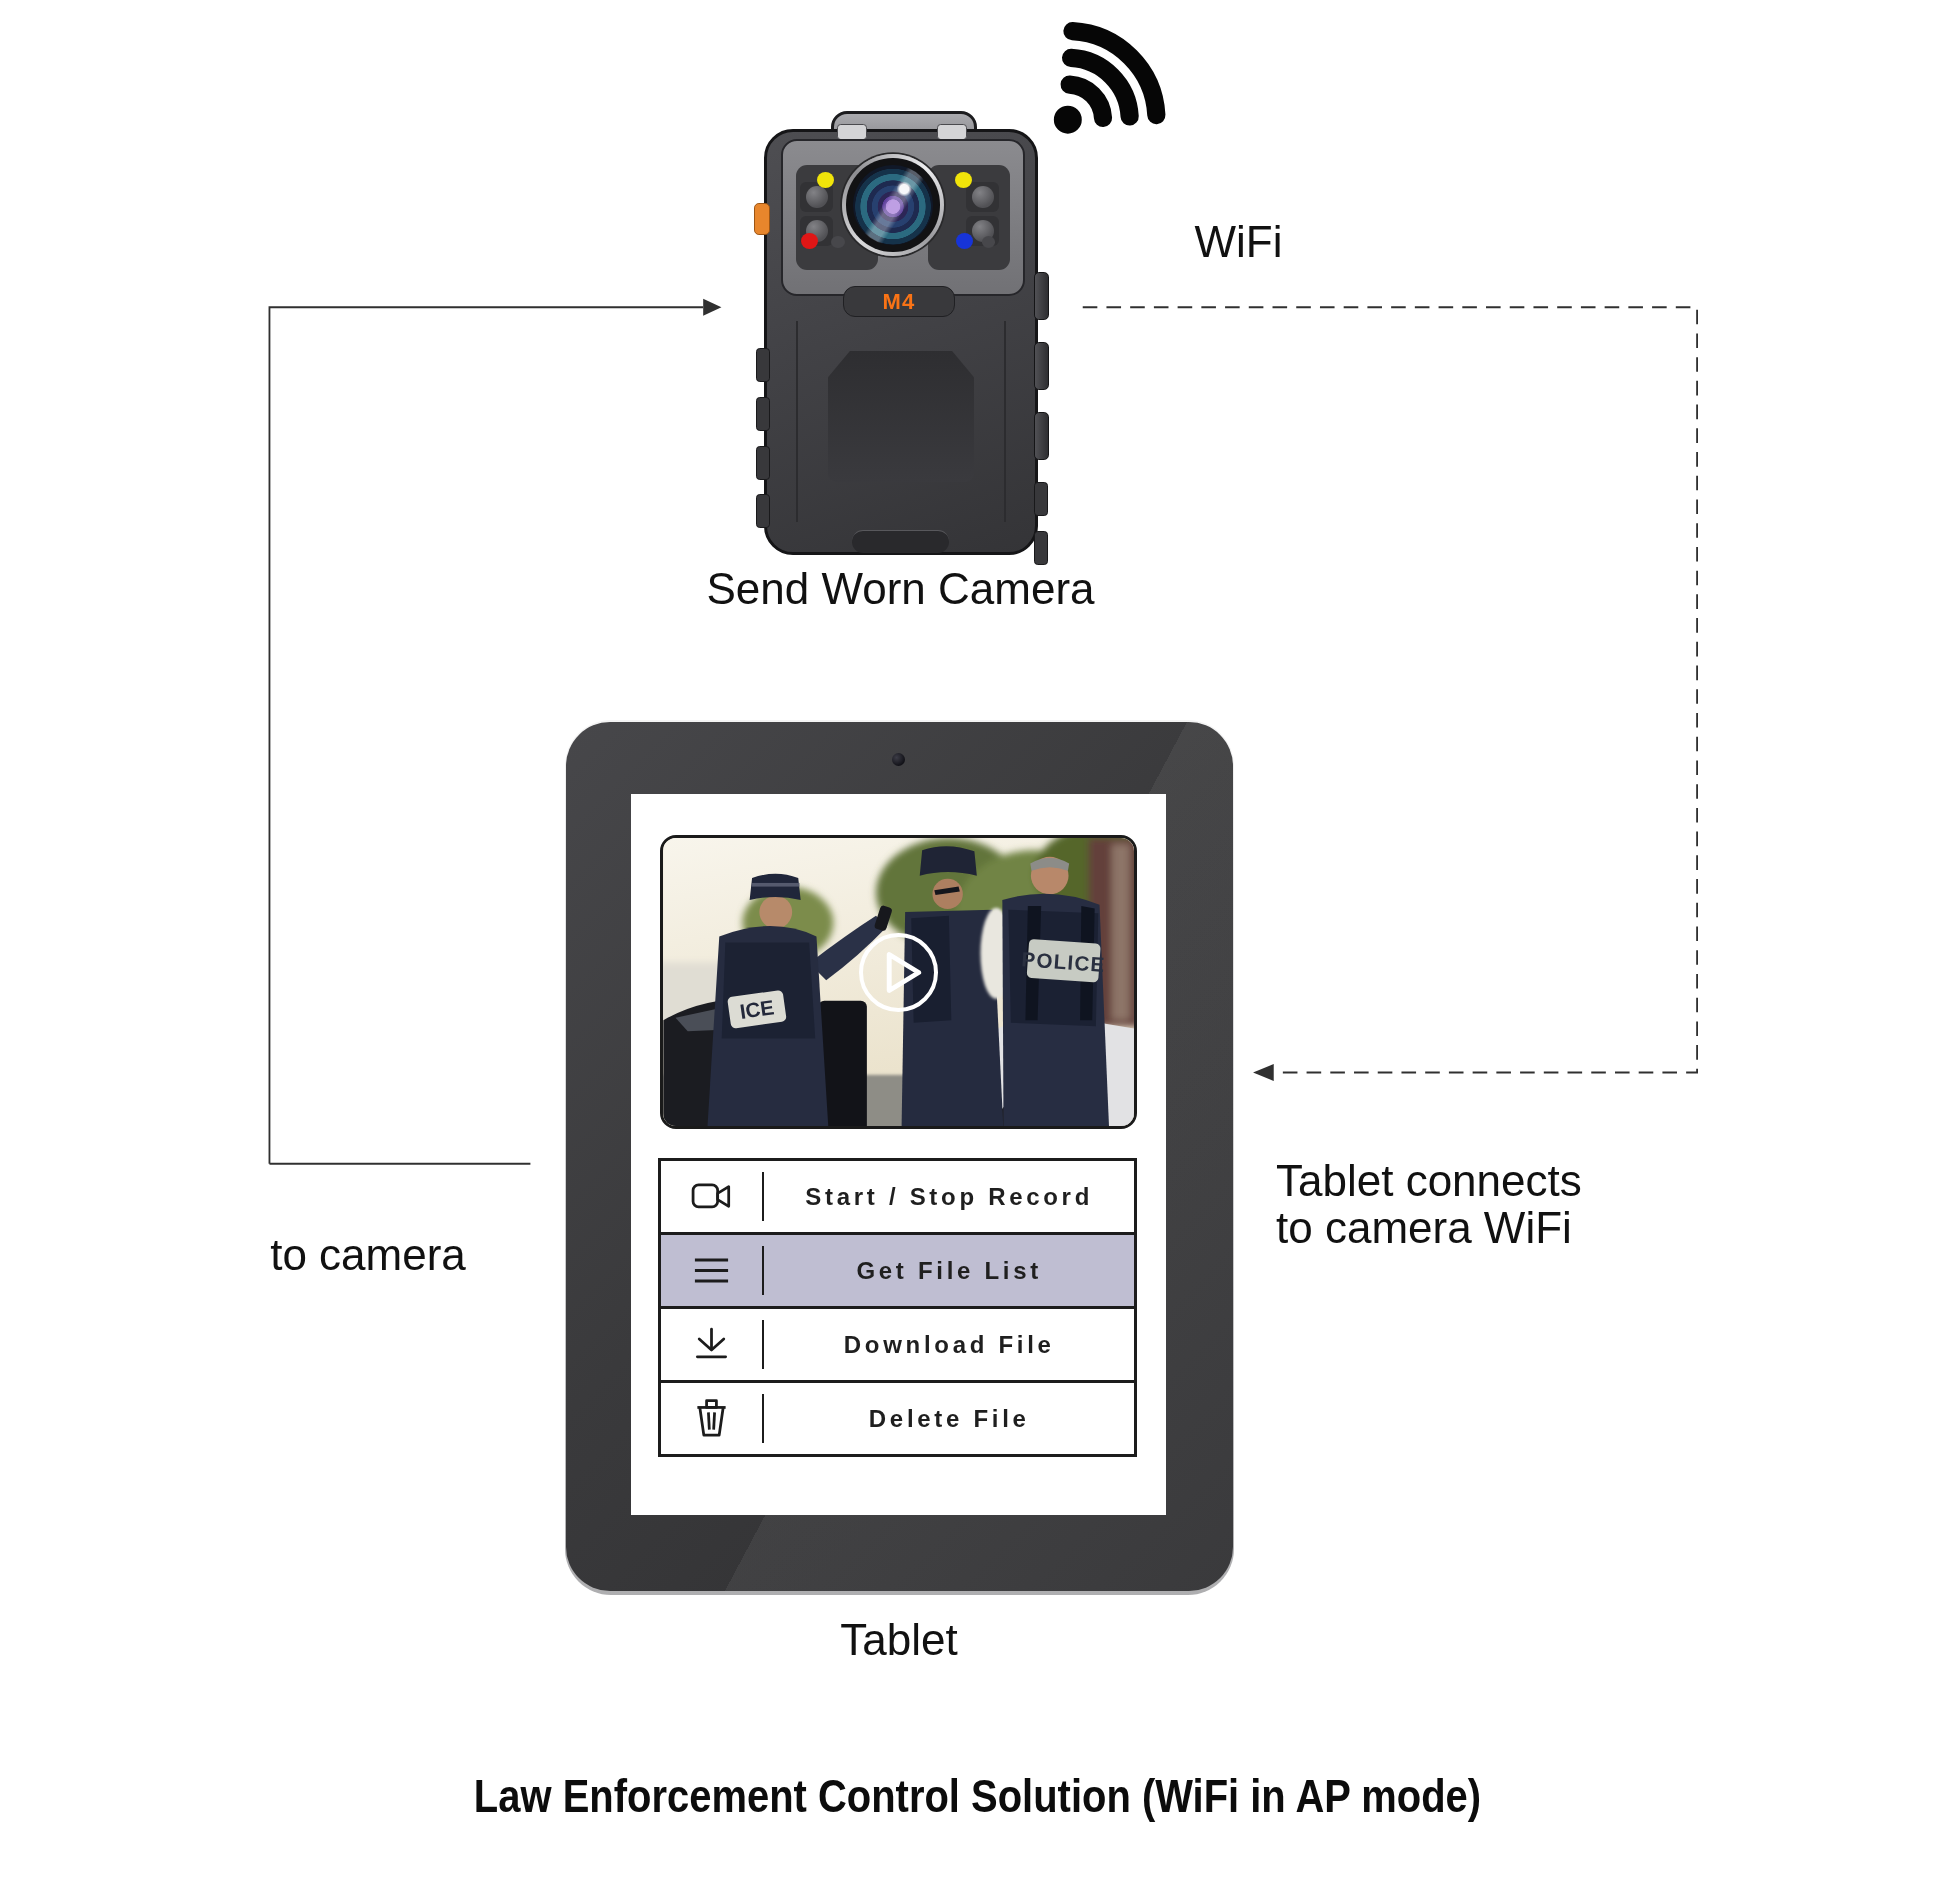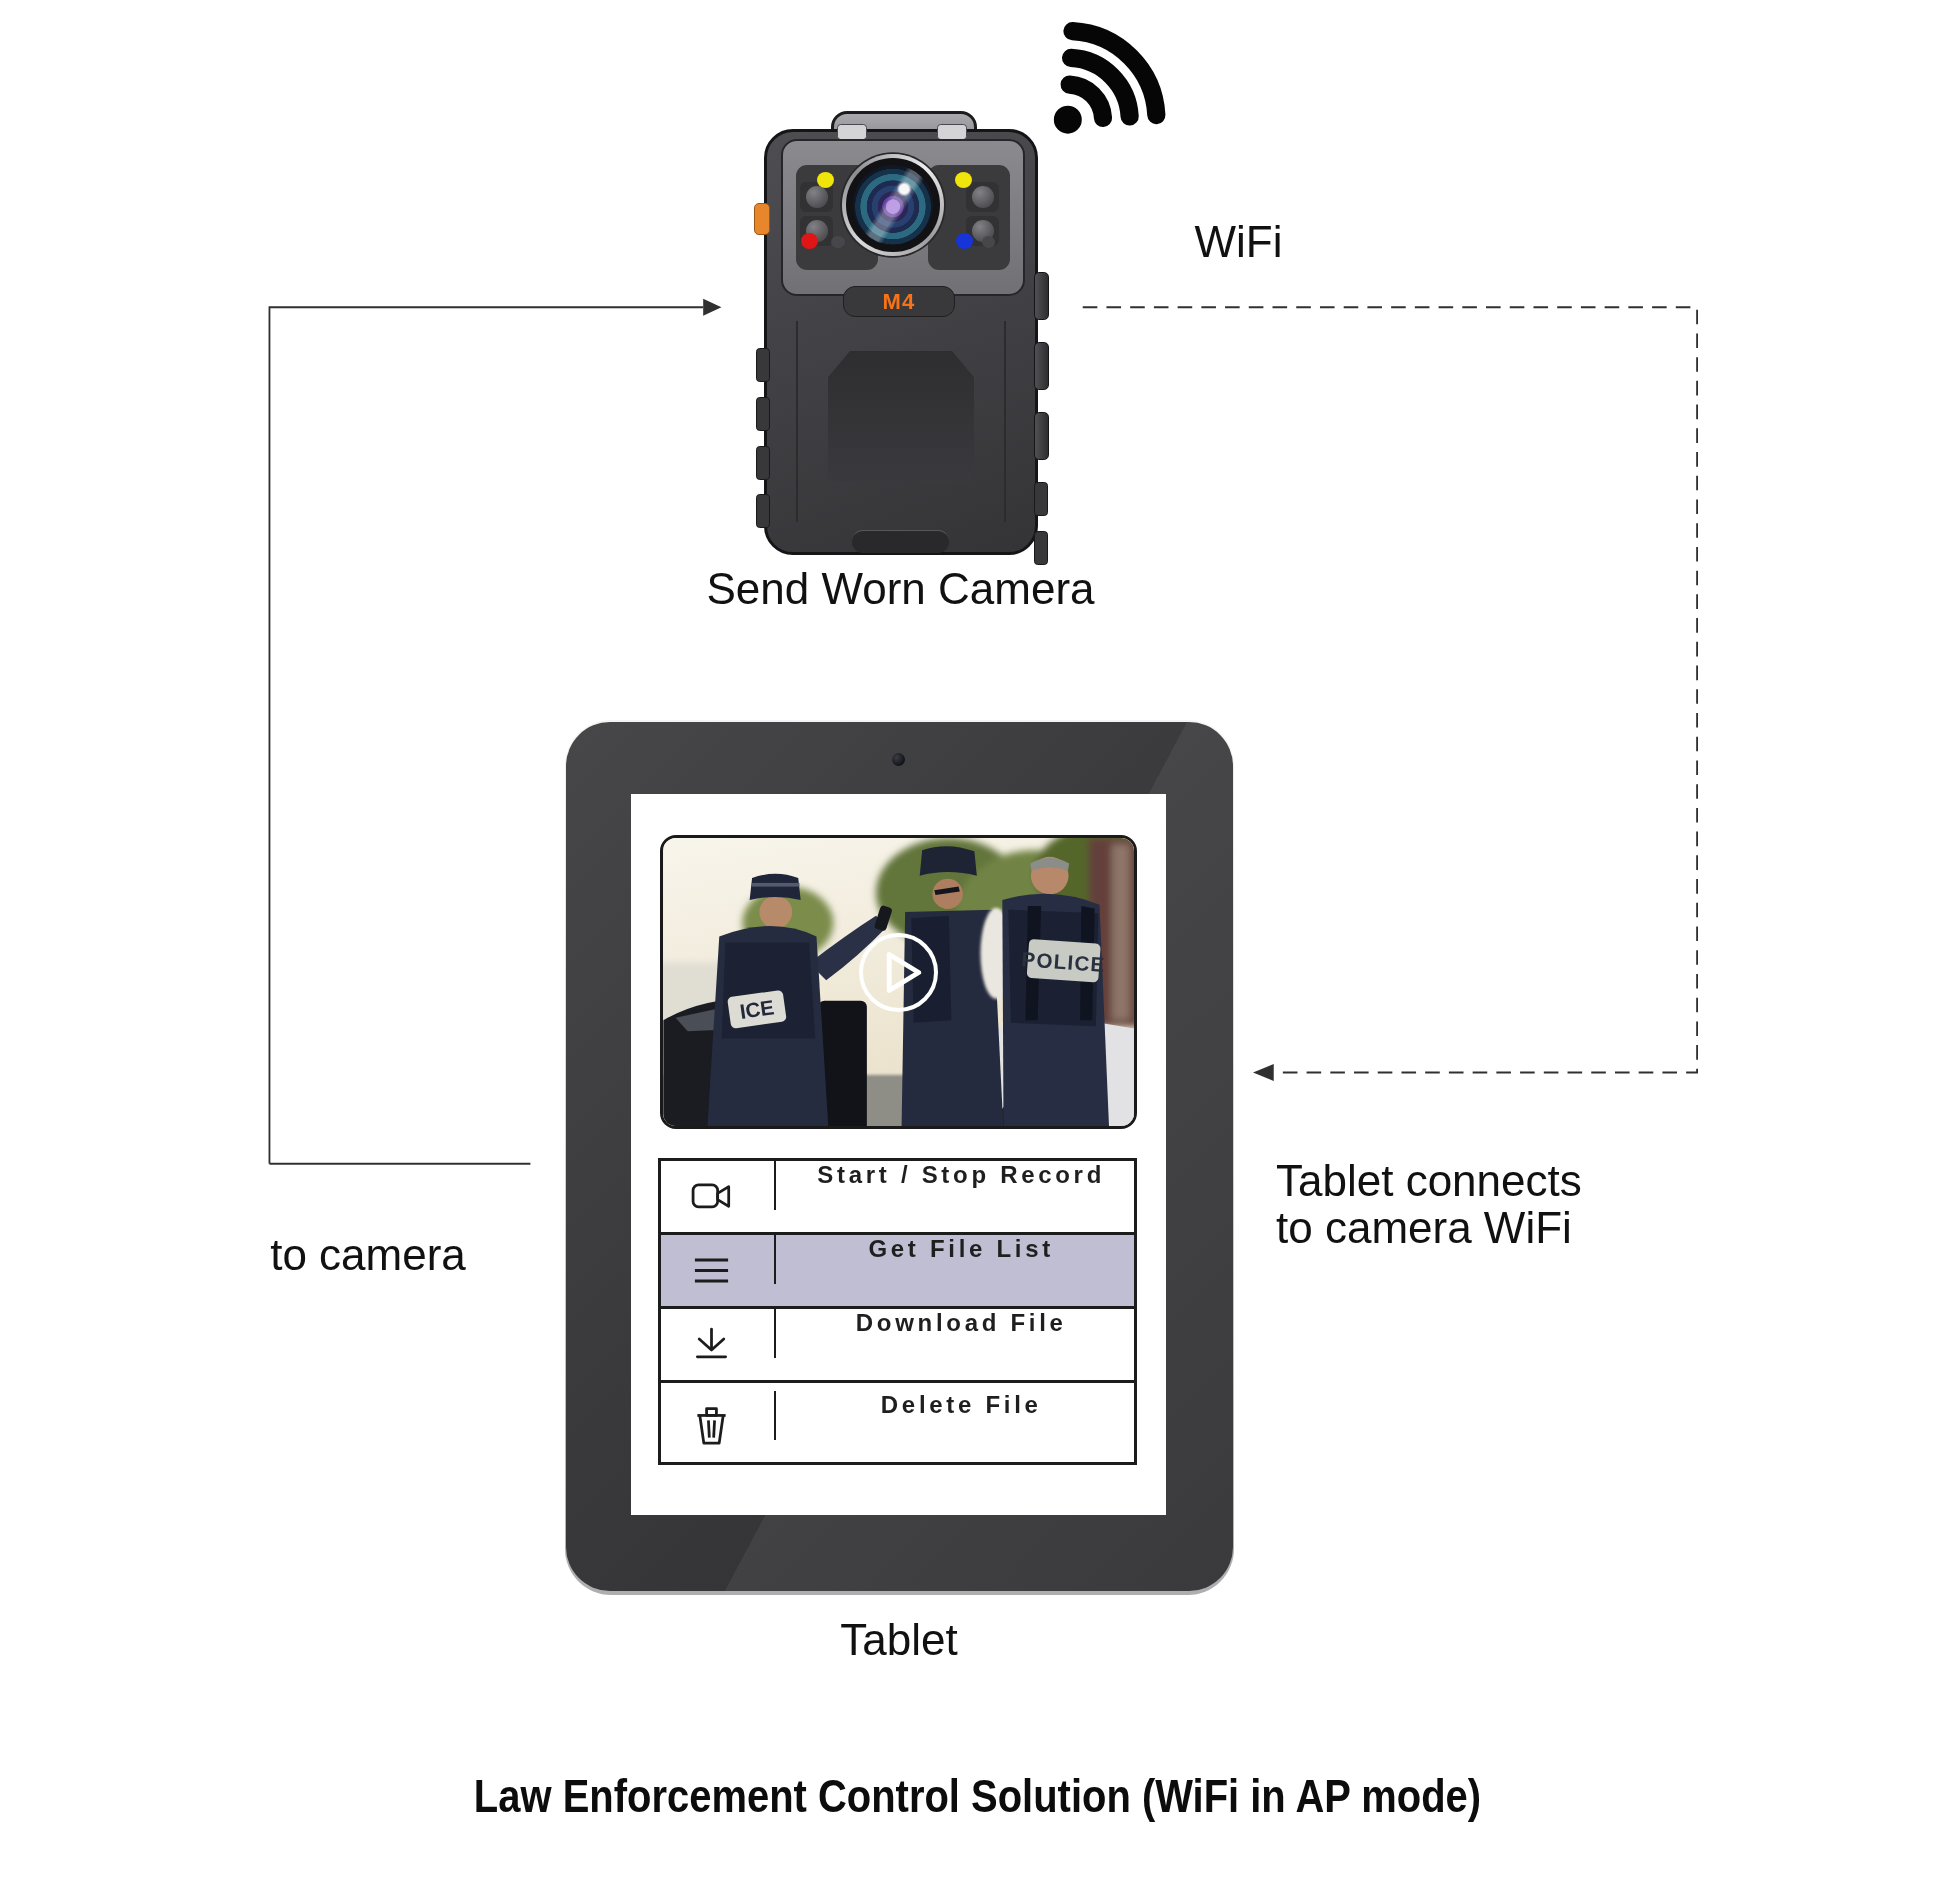--- a/index.html
+++ b/index.html
@@ -70,22 +70,22 @@
   #tablet-screen{position:absolute;left:631px;top:794px;width:535px;height:721px;background:#ffffff;z-index:3;}
 
   
   #video-frame{position:absolute;left:29px;top:41px;width:477px;height:294px;border:3px solid #1a1a1a;
                border-radius:16px;overflow:hidden;box-sizing:border-box;background:#efeadb;}
   #play-button{position:absolute;left:228px;top:139px;width:79px;height:79px;border:4.3px solid #ffffff;
                border-radius:50%;box-sizing:border-box;z-index:5;}
 
   
   #command-menu{position:absolute;left:27px;top:364px;width:479px;border:3.7px solid #1c1c1c;box-sizing:border-box;background:#fff;}
-  .menu-row{display:flex;height:71px;border-bottom:3.7px solid #1c1c1c;background:#fff;gap:12px;}
-  .menu-row:last-child{border-bottom:none;margin-top:8px;}
+  .menu-row{display:flex;align-items:center;height:71px;border-bottom:3.7px solid #1c1c1c;background:#fff;}
+  .menu-row:last-child{border-bottom:none;}
   .menu-row.row-highlight{background:#bfbed2;}
   .icon-cell{width:101px;flex:0 0 101px;display:flex;align-items:center;justify-content:center;}
   .row-divider{width:2.4px;height:49px;background:#1c1c1c;flex:0 0 2.4px;}
   .menu-label{flex:1;text-align:center;font-size:24px;font-weight:bold;letter-spacing:3.7px;color:#1f1f1f;}
 </style>
 </head>
 <body>
 
 <div id="stage">
 

